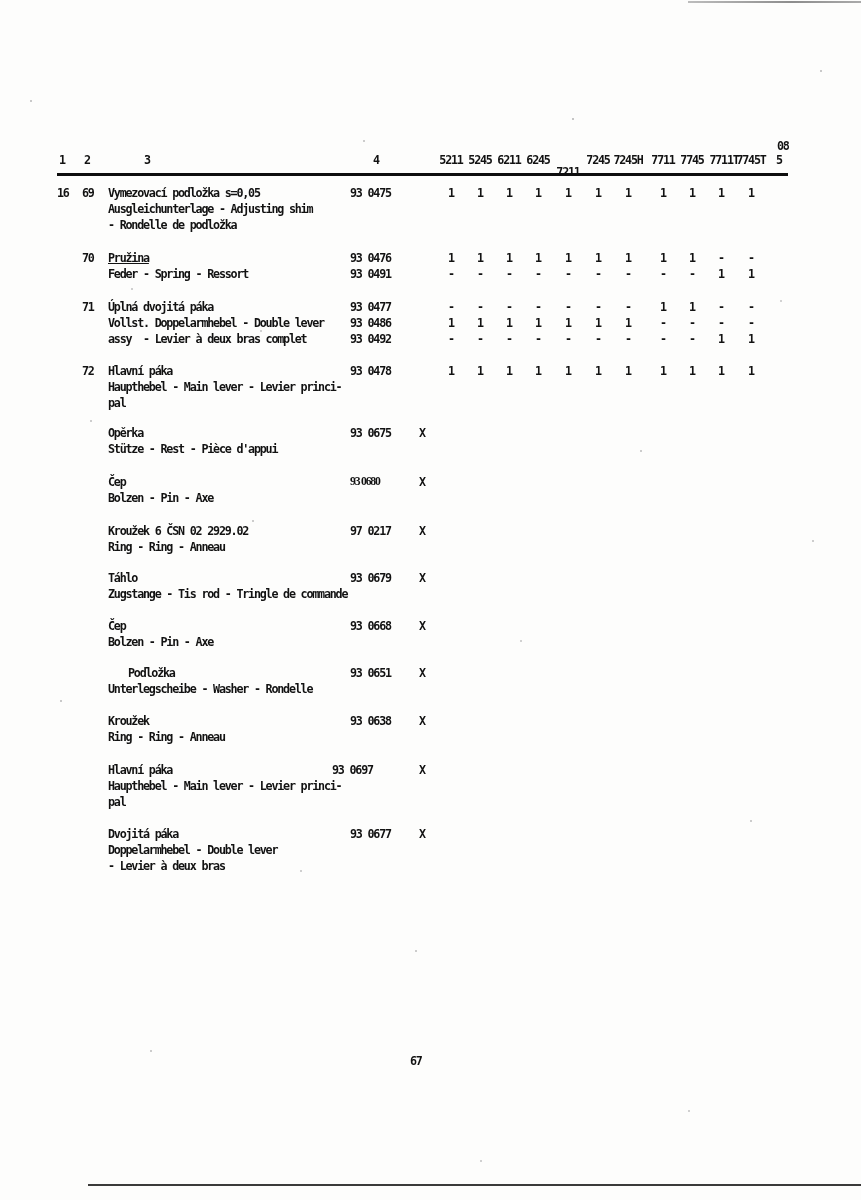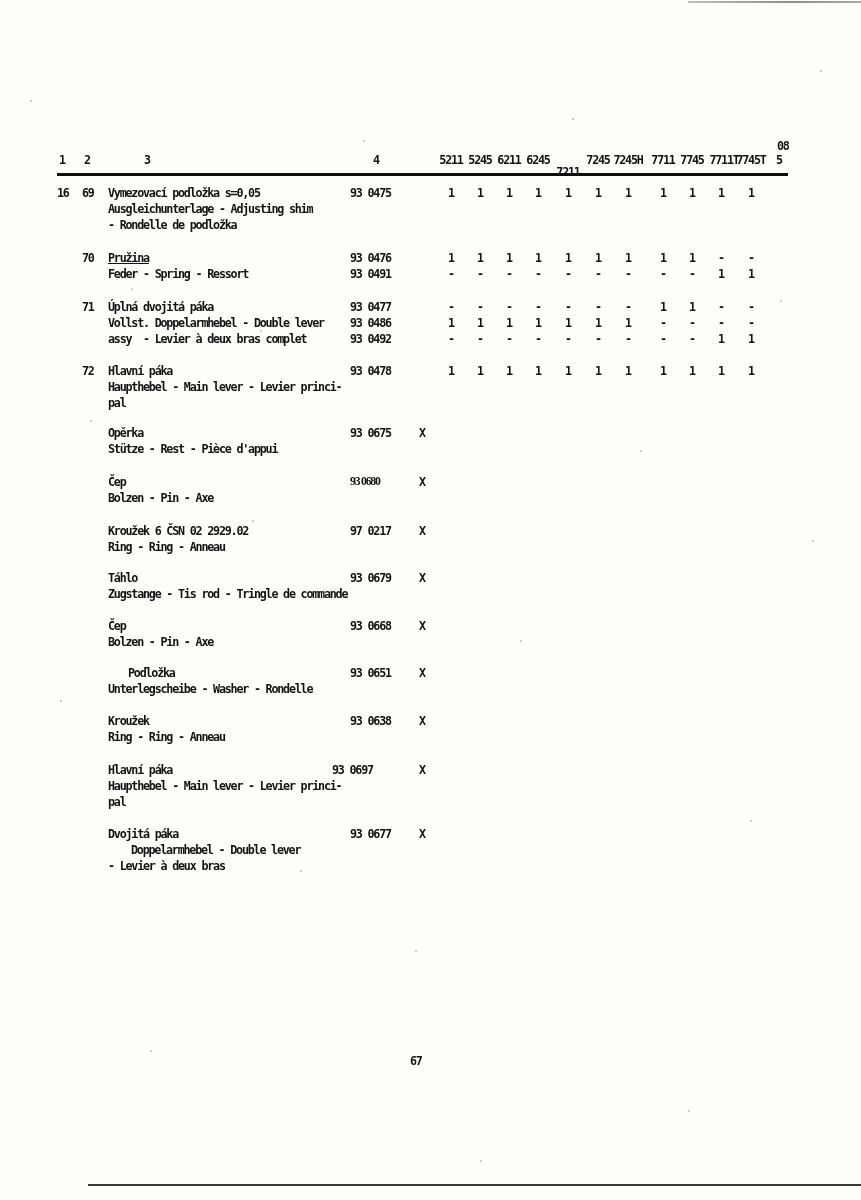--- a/index.html
+++ b/index.html
@@ -183,20 +183,20 @@
       <span class="abs" style="left: 419px; top: 713px;">X</span>
       <span class="abs" style="left: 108px; top: 729px;">Ring - Ring - Anneau</span>
       <span class="abs" style="left: 108px; top: 762px;">Hlavní páka</span>
       <span class="abs" style="left: 332px; top: 762px;">93 0697</span>
       <span class="abs" style="left: 419px; top: 762px;">X</span>
       <span class="abs" style="left: 108px; top: 778px;">Haupthebel - Main lever - Levier princi-</span>
       <span class="abs" style="left: 108px; top: 794px;">pal</span>
       <span class="abs" style="left: 108px; top: 826px;">Dvojitá páka</span>
       <span class="abs" style="left: 350px; top: 826px;">93 0677</span>
       <span class="abs" style="left: 419px; top: 826px;">X</span>
-      <span class="abs" style="left: 108px; top: 842px; margin-left: 23px;">Doppelarmhebel - Double lever</span>
+      <span class="abs" style="left: 108px; top: 842px;">Doppelarmhebel - Double lever</span>
       <span class="abs" style="left: 108px; top: 858px;">- Levier à deux bras</span>
     </div>
 
   <span class="abs" style="left:410px;top:1053px;">67</span>
 
   <div class="artifact-bottom"></div>
 </div>
 
 </body></html>

